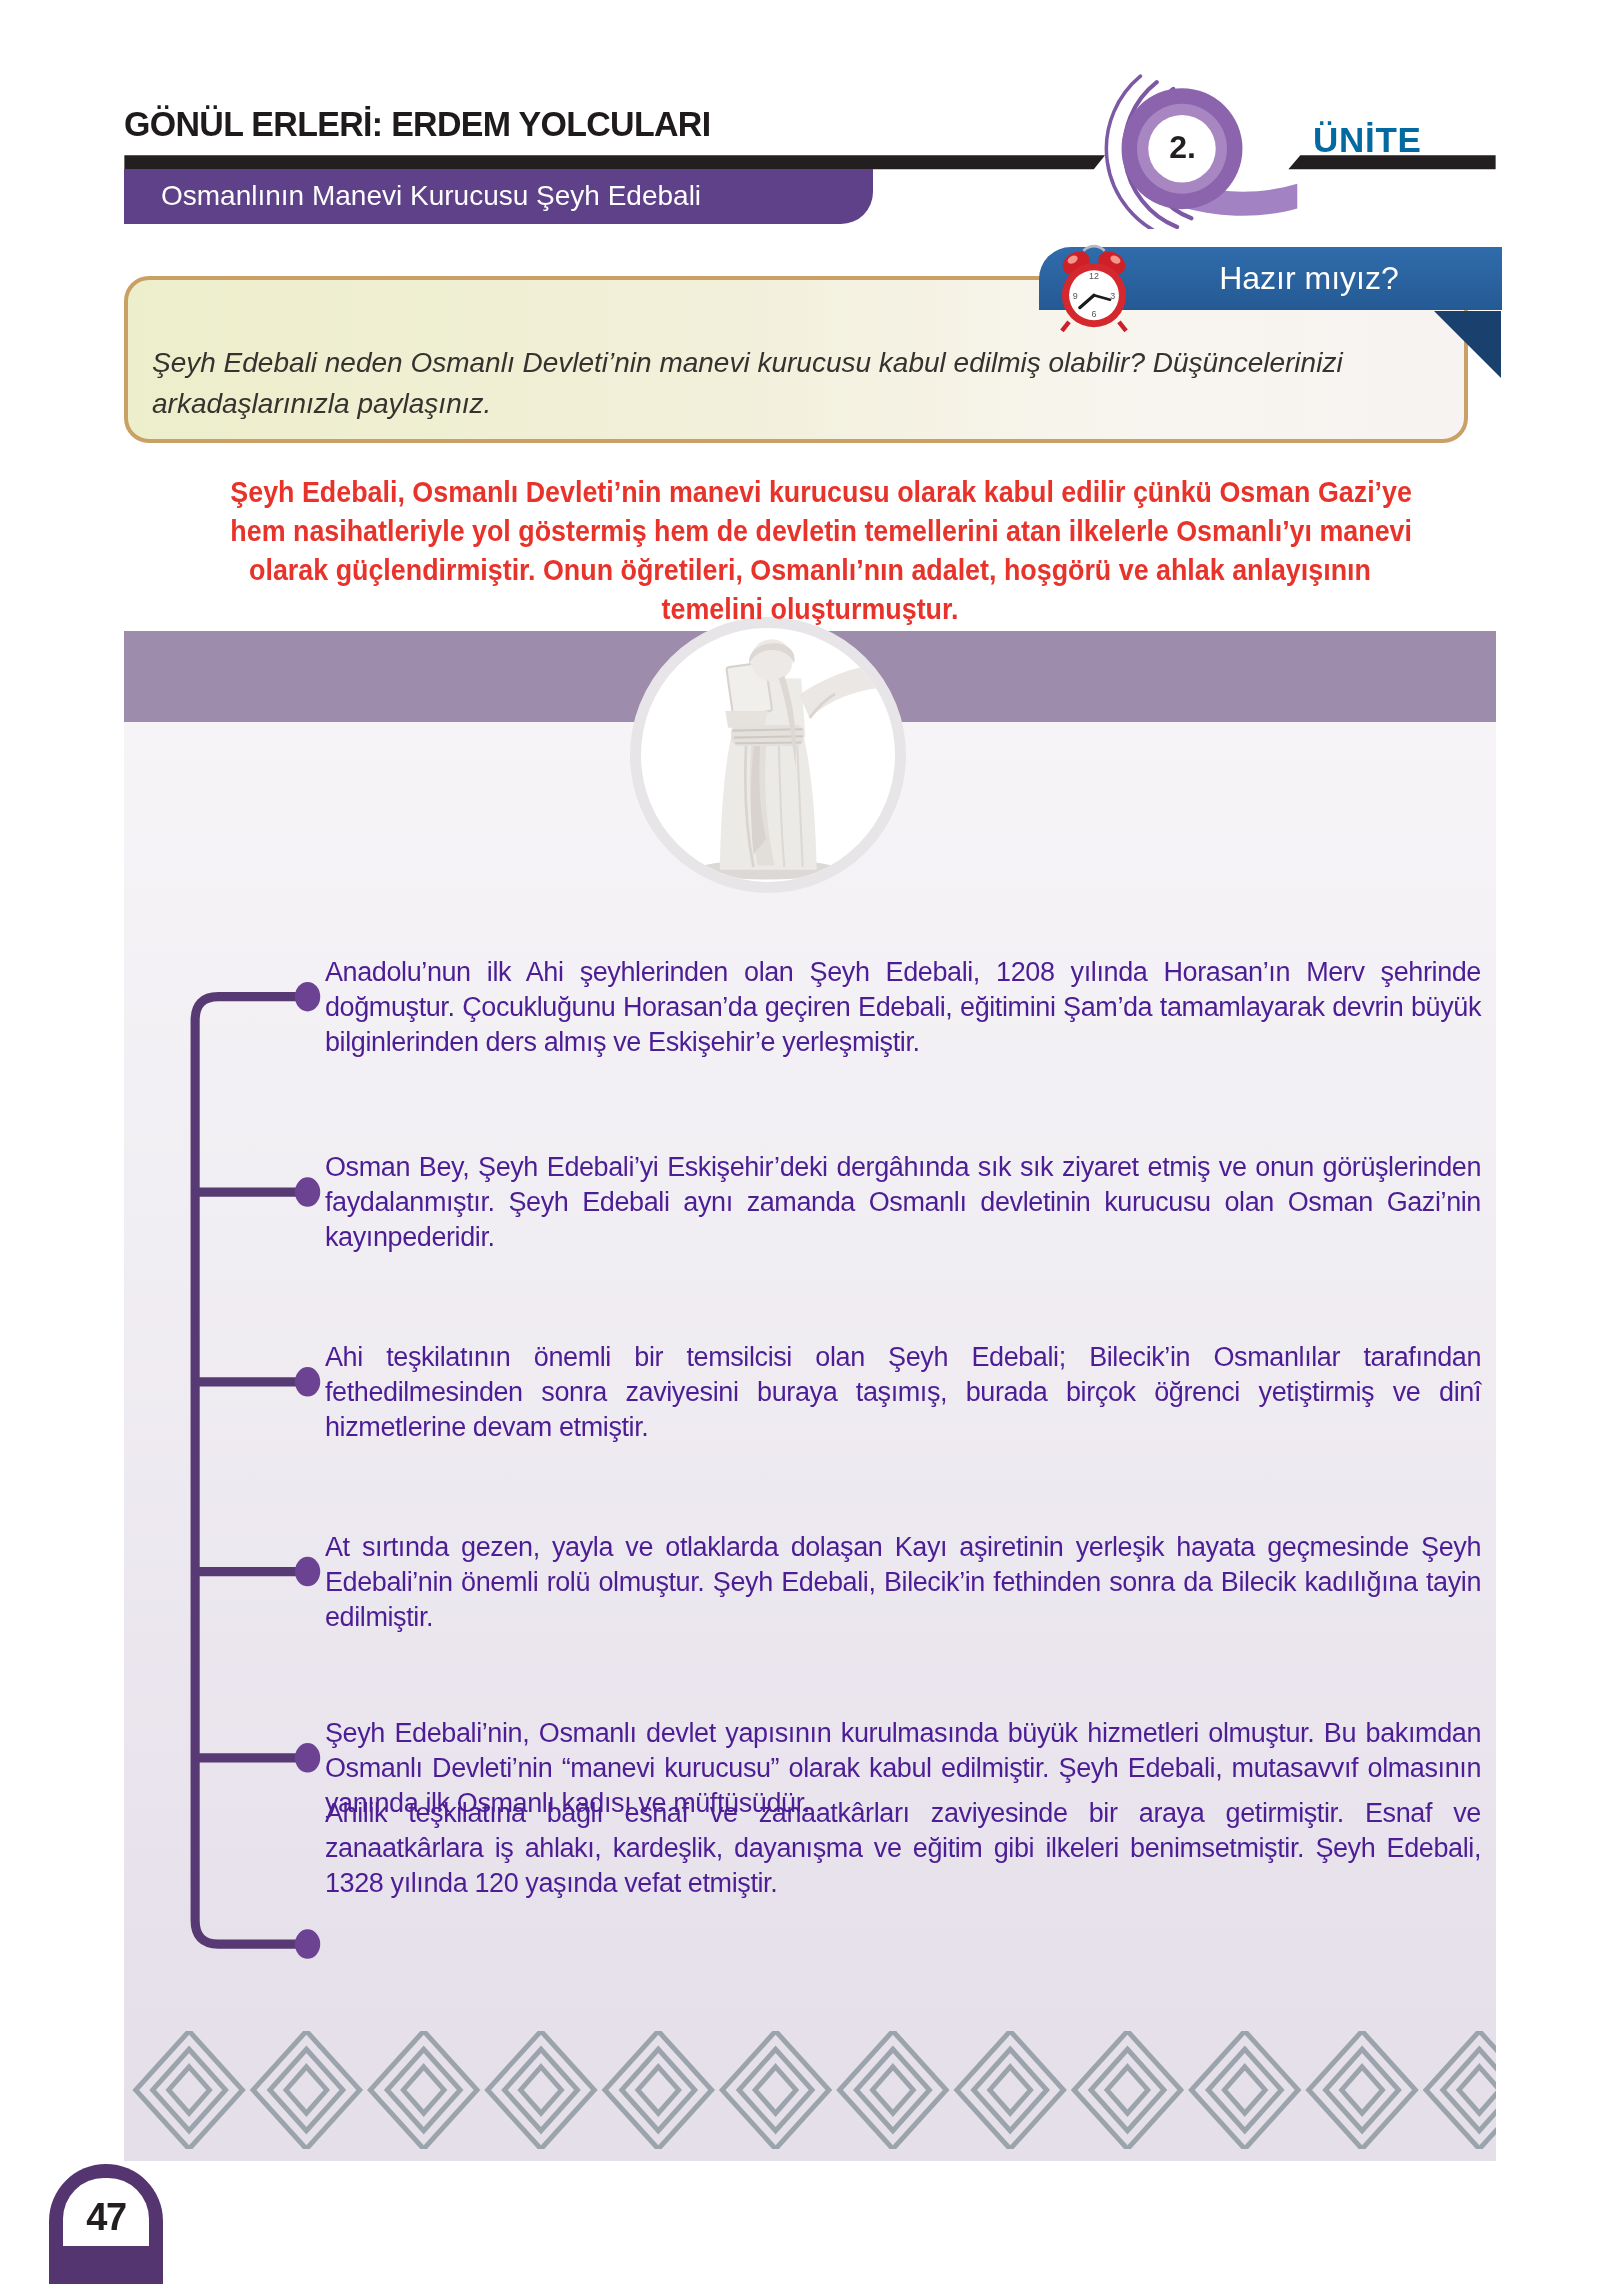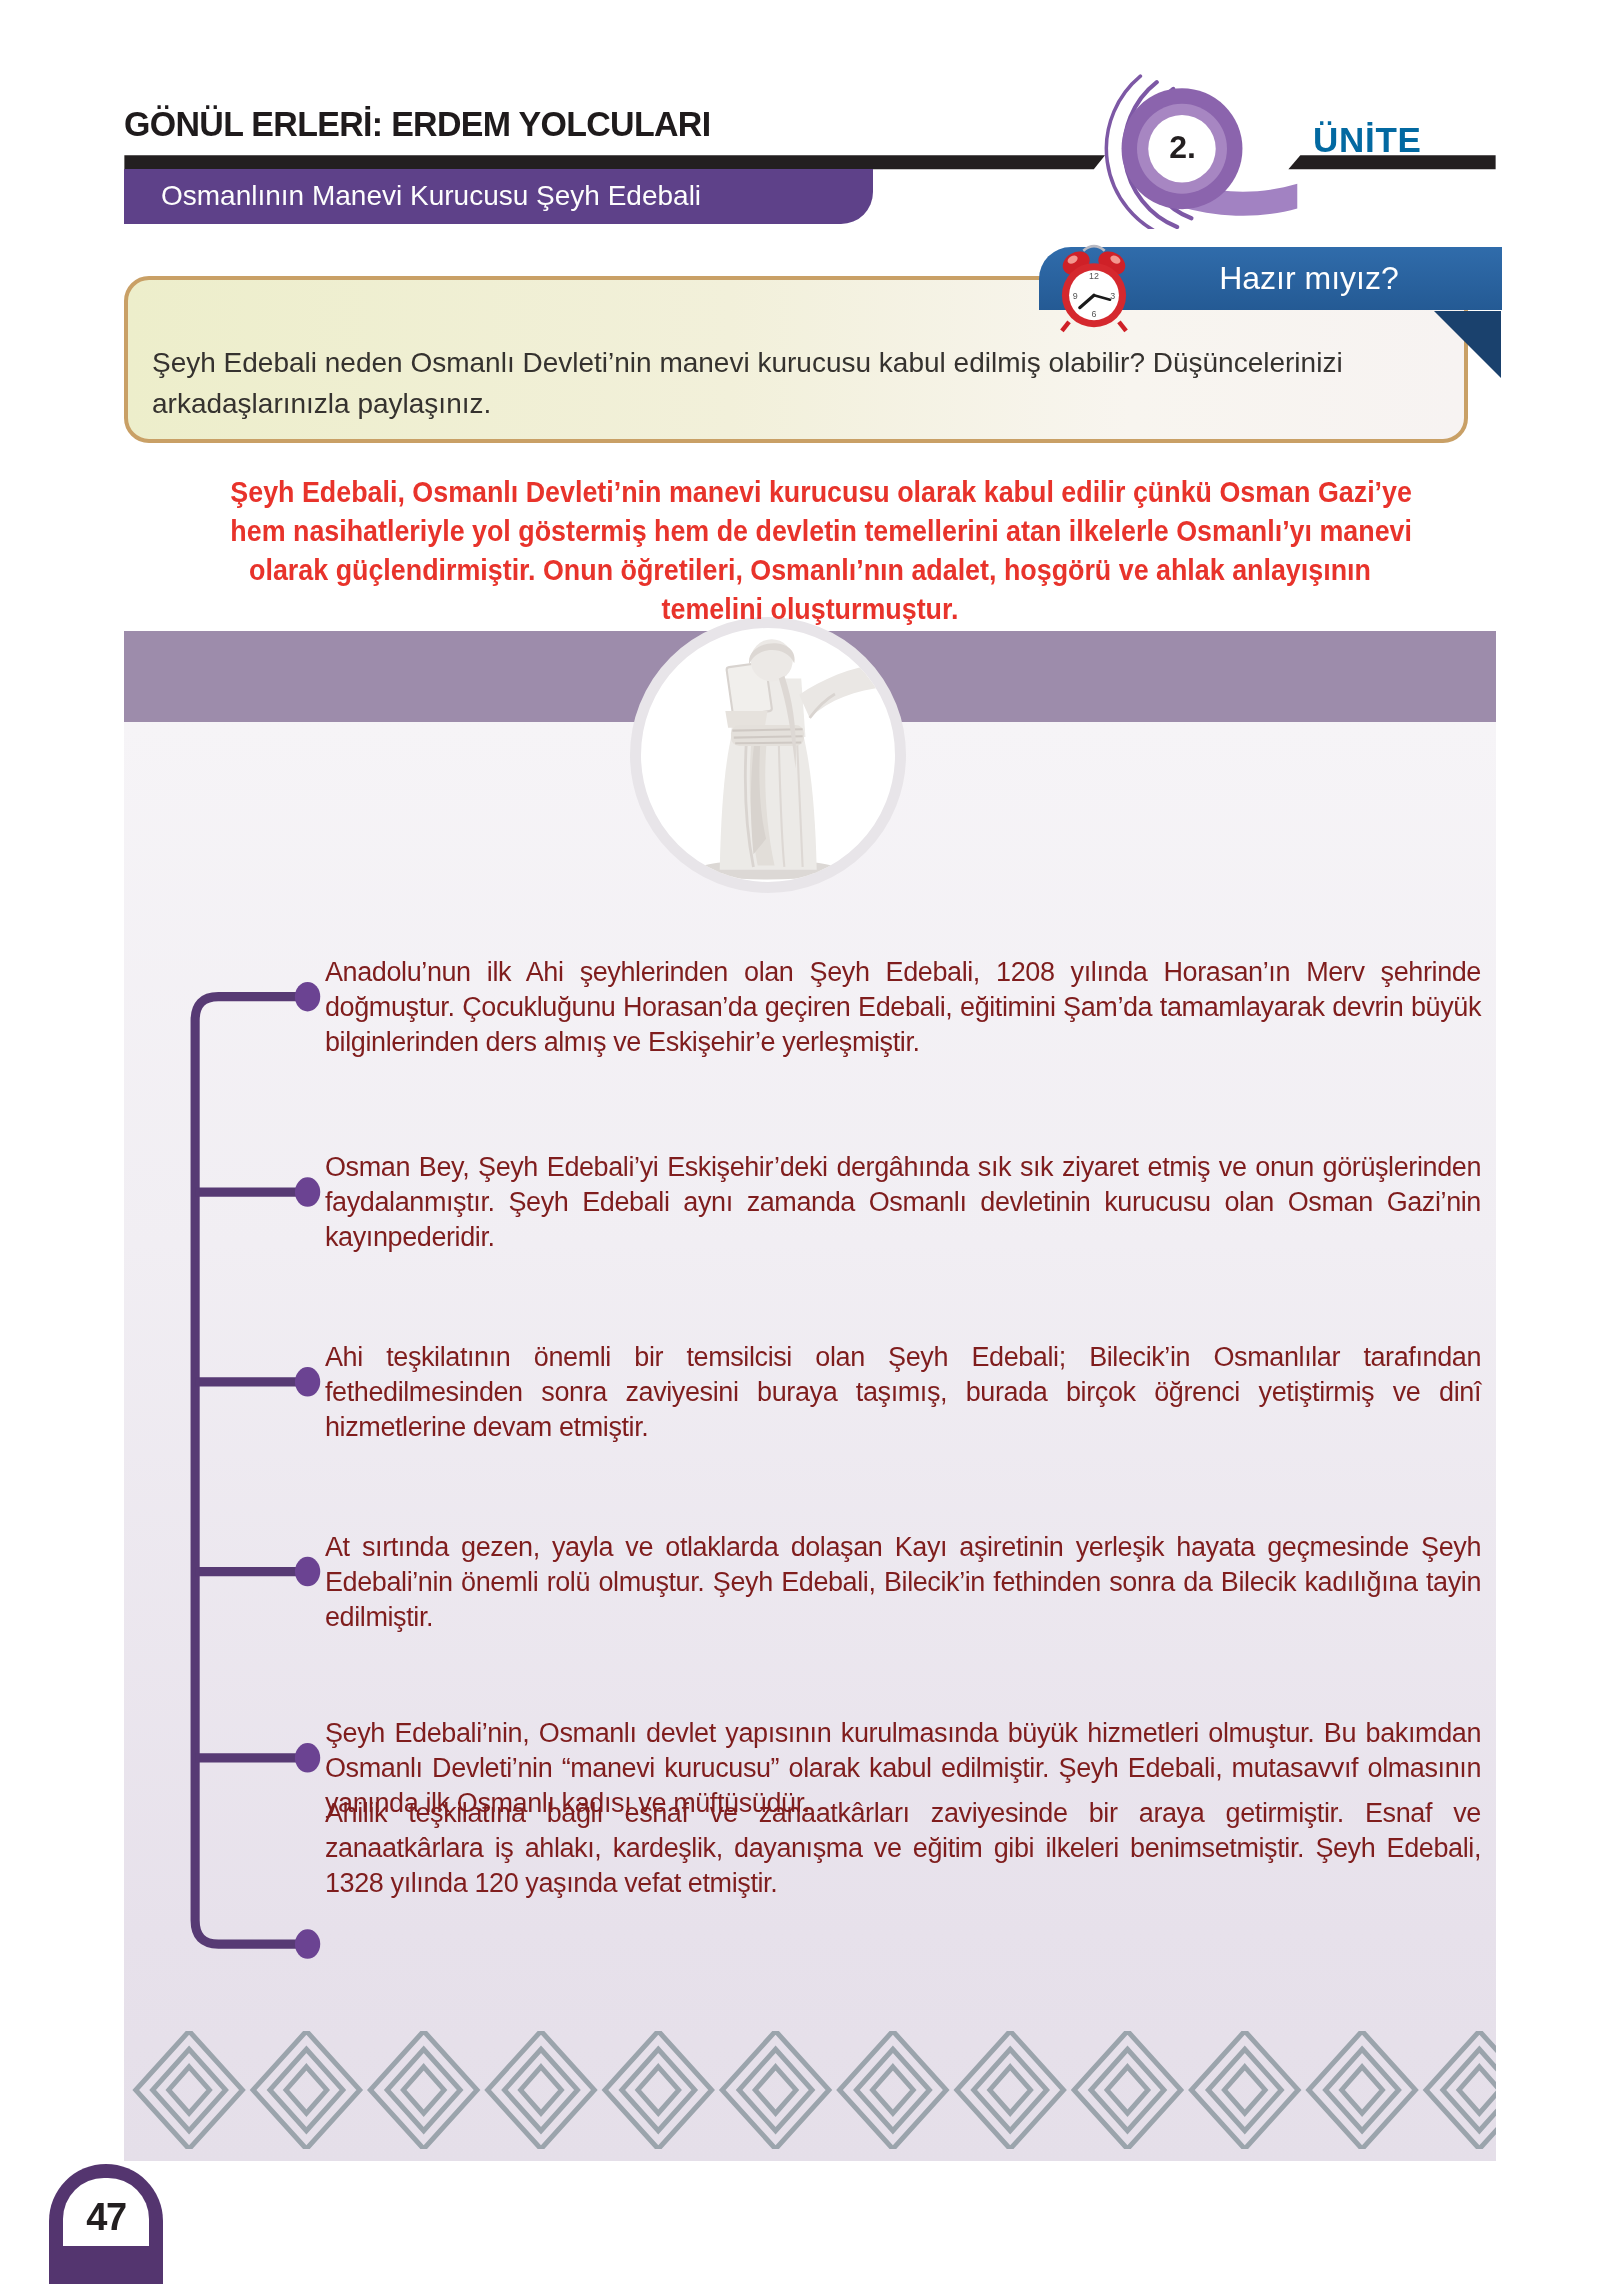--- a/index.html
+++ b/index.html
@@ -21,40 +21,40 @@
   
   #ready-box{left:1039px;top:247px;width:463px;height:63px;border-radius:32px 0 0 0;
              background:linear-gradient(180deg,#306cab,#245a94);}
   #ready-box .txt{text-align:center;padding-left:77px;line-height:63px;font-size:32px;font-weight:normal;color:#ffffff;}
   #ready-fold{left:1434px;top:311px;width:67px;height:67px;background:#1a416d;
               clip-path:polygon(0 0,100% 0,100% 100%);}
 
   
   #question-box{left:124px;top:276px;width:1344px;height:167px;box-sizing:border-box;
                 border:4.2px solid #c9a066;border-radius:25px;
-                background:linear-gradient(90deg,#edeecb 0%,#f2f0da 45%,#f8f5ef 75%,#f7f3f2 100%);}
+                background:linear-gradient(90deg,#edeecb 0%,#f2f0da 45%,#f8f5ef 75%,#f7f3f2 100%);font-style:italic;}
   #question-box .txt{padding:62px 28px 0 24px;font-size:28px;line-height:41px;color:#35322f;white-space:pre-line;}
 
   
   #answer-block{left:173px;top:472px;width:1274px;text-align:center;}
   .red-line{display:block;font-size:29.5px;font-weight:bold;color:#e8332b;line-height:39px;
             transform:scaleX(.91);transform-origin:center;white-space:nowrap;}
 
   
   #content-panel{left:124px;top:631px;width:1372px;height:1530px;overflow:hidden;
      background:linear-gradient(180deg,#ffffff 0%,#f6f4f7 6%,#f1eef3 40%,#e7e1eb 85%,#e5dfe9 100%);}
   #purple-band{left:0;top:0;width:1372px;height:91px;background:#9d8cab;}
   #diamond-svg{left:0;top:1400px;}
 
   
   #medallion{left:630px;top:617px;width:276px;height:276px;box-sizing:border-box;
              border:11.2px solid #e8e5e9;border-radius:50%;background:#ffffff;overflow:hidden;}
 
   
-  .para{position:absolute;left:325px;width:1156px;font-size:27px;line-height:35px;color:#7f1d1d;
+  .para{position:absolute;left:325px;width:1156px;font-size:27px;line-height:35px;color:#4c1d95;
         text-align:justify;letter-spacing:-0.4px;}
   #para-1{top:955px;} #para-2{top:1150px;} #para-3{top:1340px;}
   #para-4{top:1530px;} #para-5{top:1716px;} #para-6{top:1796px;}
 
   
   #page-badge{left:49px;top:2164px;width:114px;height:120px;background:#54356f;border-radius:57px 57px 0 0;}
   #page-badge-inner{left:63px;top:2178px;width:86px;height:68px;background:#ffffff;border-radius:41px 41px 0 0;
                     text-align:center;}
   #page-badge-inner .num{padding-top:18.3px;font-size:38px;font-weight:bold;color:#231f20;letter-spacing:-1.4px;}
 </style>

